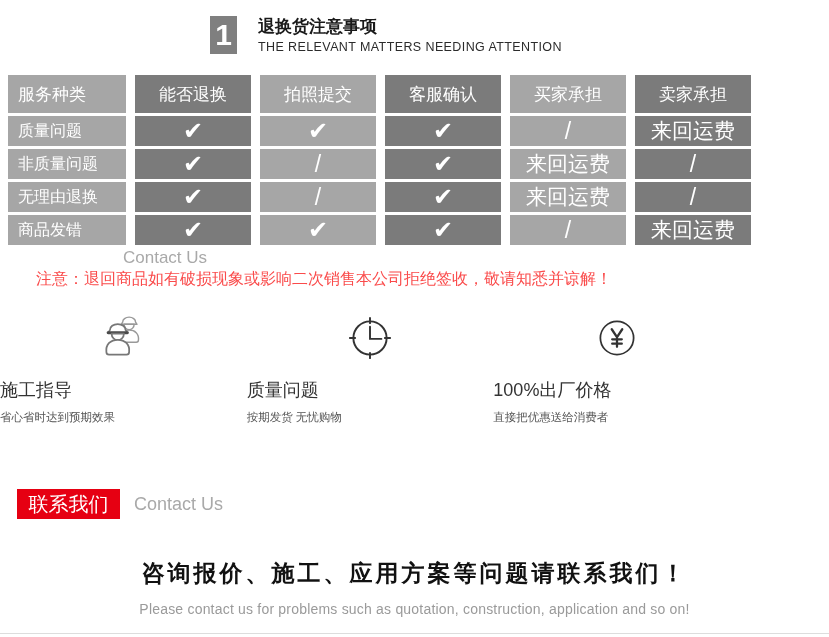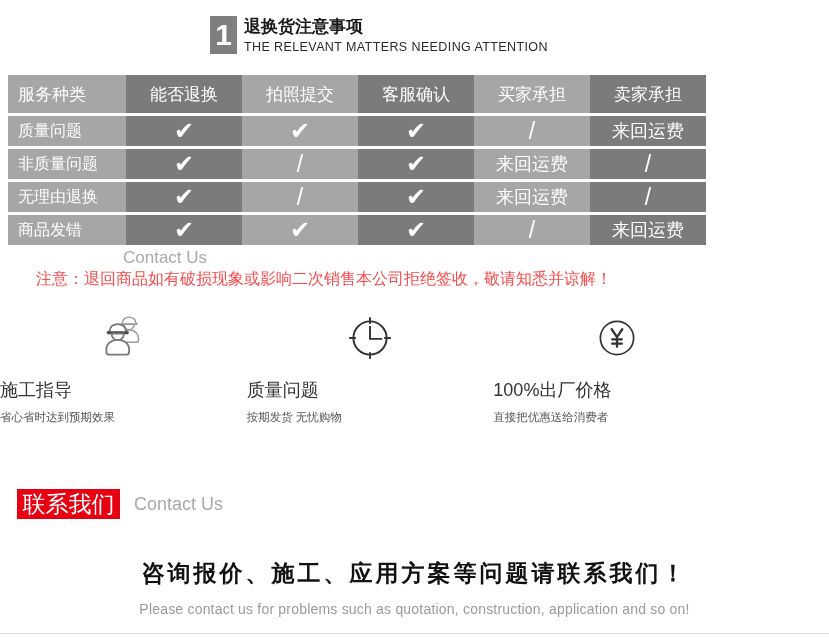--- a/index.html
+++ b/index.html
@@ -3,55 +3,55 @@
 <meta charset="utf-8">
 <style>
   html,body{margin:0;padding:0;background:#fff;}
   body{font-family:"Liberation Sans","DejaVu Sans",sans-serif;}
   .page{position:relative;width:829px;height:637px;background:#fff;overflow:hidden;}
 
   
   .sec-header{position:absolute;left:210px;top:16px;display:flex;align-items:flex-start;}
   .num{width:27px;height:38px;background:#7f7f7f;color:#fff;font-size:30px;font-weight:bold;
        text-align:center;line-height:38px;}
-  .ht{margin-left:7px;}
+  .ht{margin-left:21px;}
   .t{font-size:17px;font-weight:bold;color:#1a1a1a;line-height:21px;}
   .st{font-size:12.5px;color:#2b2b2b;letter-spacing:0.4px;margin-top:3px;}
 
   
   .policy-table{position:absolute;left:8px;top:75px;display:grid;
     grid-template-columns:118px repeat(5,116px);
     grid-template-rows:38px repeat(4,30px);
-    gap:3px 0;}
+    gap:3px 9px;}
   .cell{color:#fff;display:flex;align-items:center;justify-content:center;overflow:hidden;}
   .cell.light{background:var(--cell-light,#a6a6a6);}
   .cell.dark{background:var(--cell-dark,#7b7b7b);}
   .cell.label{justify-content:flex-start;padding-left:10px;}
   .cell.head{font-size:17px;}
   .cell.body{font-size:16px;}
-  .cell.fee{font-size:18px;}
+  .cell.fee{font-size:21px;}
   .cell.mark{font-size:24px;font-weight:bold;}
   .cell.slash{font-size:23px;font-weight:400;}
 
   
   .floating-contact{position:absolute;left:123px;top:248px;font-size:17px;color:#a9a9a9;}
   .notice{position:absolute;left:36px;top:269px;font-size:16px;color:var(--notice-red,#fa4b4b);}
 
   
   .features{position:absolute;left:0;top:310px;width:740px;display:flex;}
   .feature{flex:1;text-align:left;}
   .ficon{height:58px;display:flex;align-items:flex-start;justify-content:center;}
   .ficon svg{width:56px;height:56px;}
   .ftitle{font-size:18px;color:#333;margin-top:10px;}
   .fsub{font-size:11.5px;color:#555;margin-top:8px;}
 
   
   .contact-sec{position:absolute;left:17px;top:489px;display:flex;align-items:center;}
   .red-tag{width:103px;height:30px;background:var(--accent-red,#e60012);color:#fff;
-    font-size:23px;text-align:center;line-height:30px;cursor:pointer;}
+    font-size:20px;text-align:center;line-height:30px;cursor:pointer;}
   .contact-en{margin-left:14px;font-size:18px;color:#a9a9a9;}
 
   
   .footer{position:absolute;left:0;top:558px;width:100%;text-align:center;}
   .f1{font-size:23px;font-weight:bold;letter-spacing:3px;color:#111;}
   .f2{margin-top:12px;font-size:14px;color:#9a9a9a;letter-spacing:0.2px;}
   .bottom-line{position:absolute;left:0;top:633px;width:100%;height:1px;background:#ddd;}
 </style>
 </head>
 <body>

